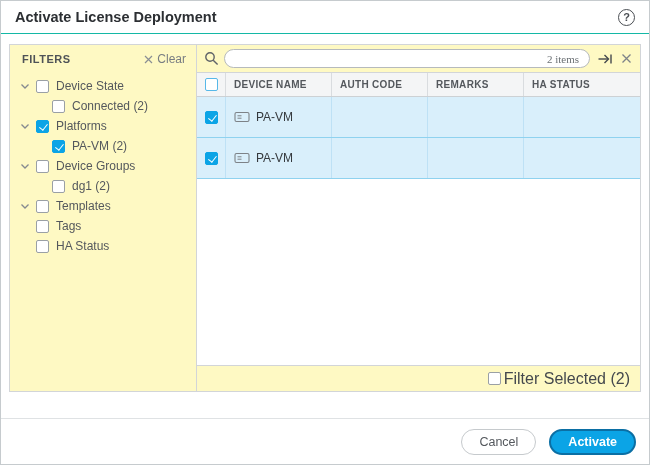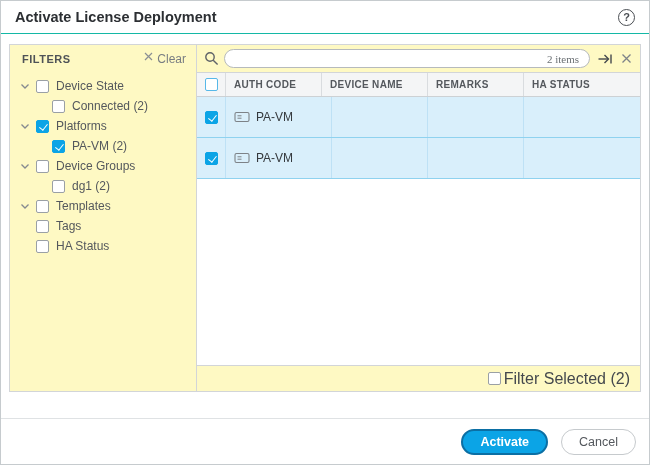--- a/index.html
+++ b/index.html
@@ -15,21 +15,21 @@
   .dlg-title { font-size:14.5px; font-weight:700; color:#2c2f33; }
   .help-icon { width:17px; height:17px; border:1.5px solid #4a4e53; border-radius:50%; display:flex; align-items:center; justify-content:center; font-size:11px; font-weight:700; color:#4a4e53; cursor:pointer; }
 
   
   .content { flex:none; height:348px; margin:10px 8px 0; border:1px solid #d2d5d8; display:flex; background:#fef9c3; }
 
   
   .filters-panel { width:187px; flex:none; border-right:1px solid #d2d5d8; display:flex; flex-direction:column; }
   .filters-head { flex:none; height:28px; display:flex; align-items:center; justify-content:space-between; padding:0 10px 0 12px; }
   .filters-title { font-size:11px; font-weight:700; color:#4f5357; letter-spacing:.5px; }
-  .clear-btn { display:flex; align-items:flex-start; gap:4px; color:#787d82; font-size:12px; cursor:pointer; }
+  .clear-btn { display:flex; align-items:center; gap:4px; color:#787d82; font-size:12px; cursor:pointer; }
   .tree { padding-top:3px; }
   .tree-row { height:20px; display:flex; align-items:center; padding-left:10px; cursor:pointer; }
   .tree-row.child { padding-left:42px; }
   .tree-row.no-chev { padding-left:26px; }
   .chev { width:16px; flex:none; display:flex; align-items:center; }
   .tree-label { margin-left:7px; font-size:12px; color:#54585d; white-space:nowrap; }
 
   
   .cb { width:13px; height:13px; flex:none; border:1px solid #9aa0a5; border-radius:2px; background:#fff; position:relative; cursor:pointer; }
   .cb.checked { background:var(--accent,#0ba4e6); border-color:var(--accent,#0ba4e6); }
@@ -179,22 +179,22 @@
           <svg width="11" height="11" viewBox="0 0 11 11">
               <path d="M1.5 1.5 L9.5 9.5 M9.5 1.5 L1.5 9.5" stroke="#7e8388" stroke-width="1.3" fill="none"></path>
             </svg>
         </span>
       </div>
 
       <div class="table-header">
         <div class="cell col-check">
           <span class="cb select-all"></span>
         </div>
+        <div class="cell col-name">DEVICE NAME</div>
         <div class="cell col-auth">AUTH CODE</div>
-        <div class="cell col-name">DEVICE NAME</div>
         <div class="cell col-remarks">REMARKS</div>
         <div class="cell col-ha">HA STATUS</div>
       </div>
 
       <div class="table-row selected">
         <div class="cell col-check">
           <span class="cb checked"></span>
         </div>
         <div class="cell col-name device-cell">
           <svg width="16" height="12" viewBox="0 0 16 12">
@@ -232,17 +232,17 @@
         <span class="cb"></span>
         <span>Filter Selected (2)</span>
       </div>
 
     </section>
   </div>
 
   <div class="footer-gap"></div>
 
   <footer class="dlg-footer">
+    <button class="btn secondary">Cancel</button>
     <button class="btn primary">Activate</button>
-    <button class="btn secondary">Cancel</button>
   </footer>
 
 </div>
 
 </body></html>

